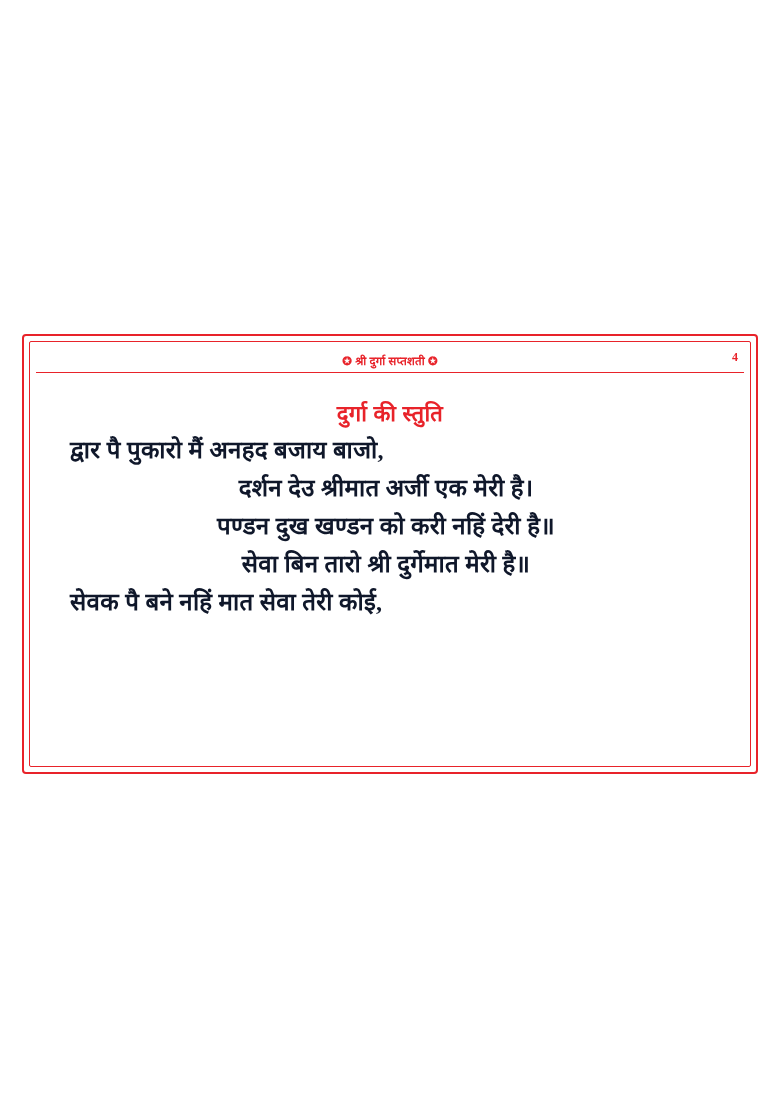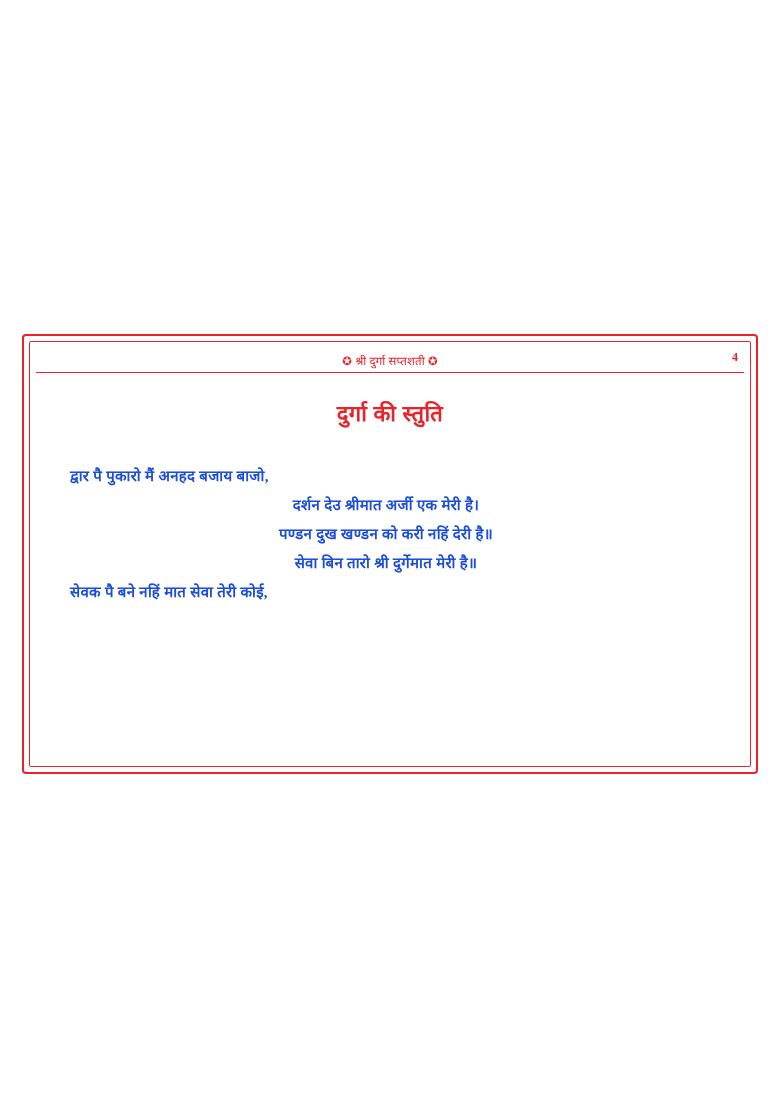--- a/index.html
+++ b/index.html
@@ -57,21 +57,21 @@
     height: 24px;
     display: flex;
     align-items: center;
     justify-content: center;
   }
 
   #running-head {
     color: #e8232a;
     font-family: "Liberation Serif", serif;
     font-size: 11.5px;
-    font-weight: normal;
+    font-weight: bold;
     letter-spacing: 0.2px;
     white-space: nowrap;
   }
 
   #page-number {
     position: absolute;
     right: 12px;
     top: 8px;
     color: #e8232a;
     font-family: "Liberation Serif", serif;
@@ -101,25 +101,24 @@
     font-weight: bold;
     letter-spacing: 0.5px;
   }
 
   
   #verses {
     position: absolute;
     left: 34px;
     right: 34px;
     top: 96px;
-    color: #1d4ed8;
+    color: #0f172a;
     font-family: "Liberation Serif", serif;
-    font-size: 15px;
+    font-size: 24px;
     font-weight: bold;
-    margin-top: 31px;
   }
 
   .verse-line {
     white-space: nowrap;
     line-height: 1.0;
     margin-bottom: 14px;
     letter-spacing: 0.3px;
   }
 
   .line-a {

